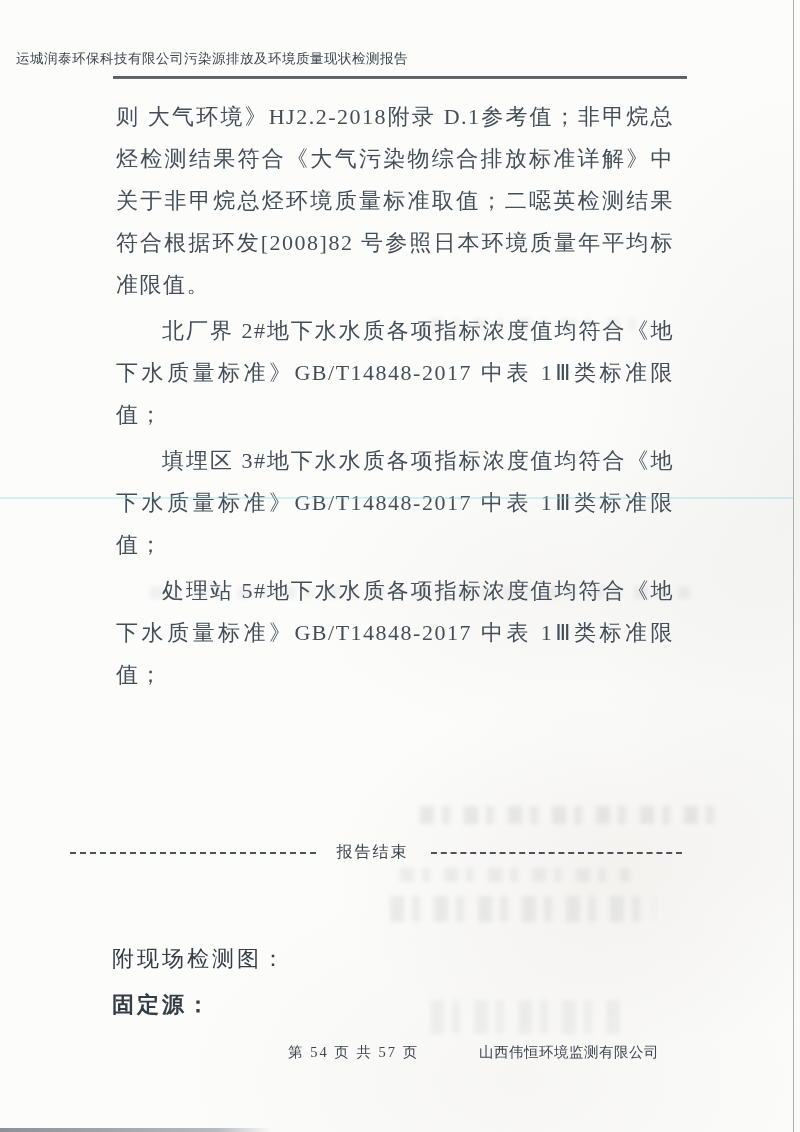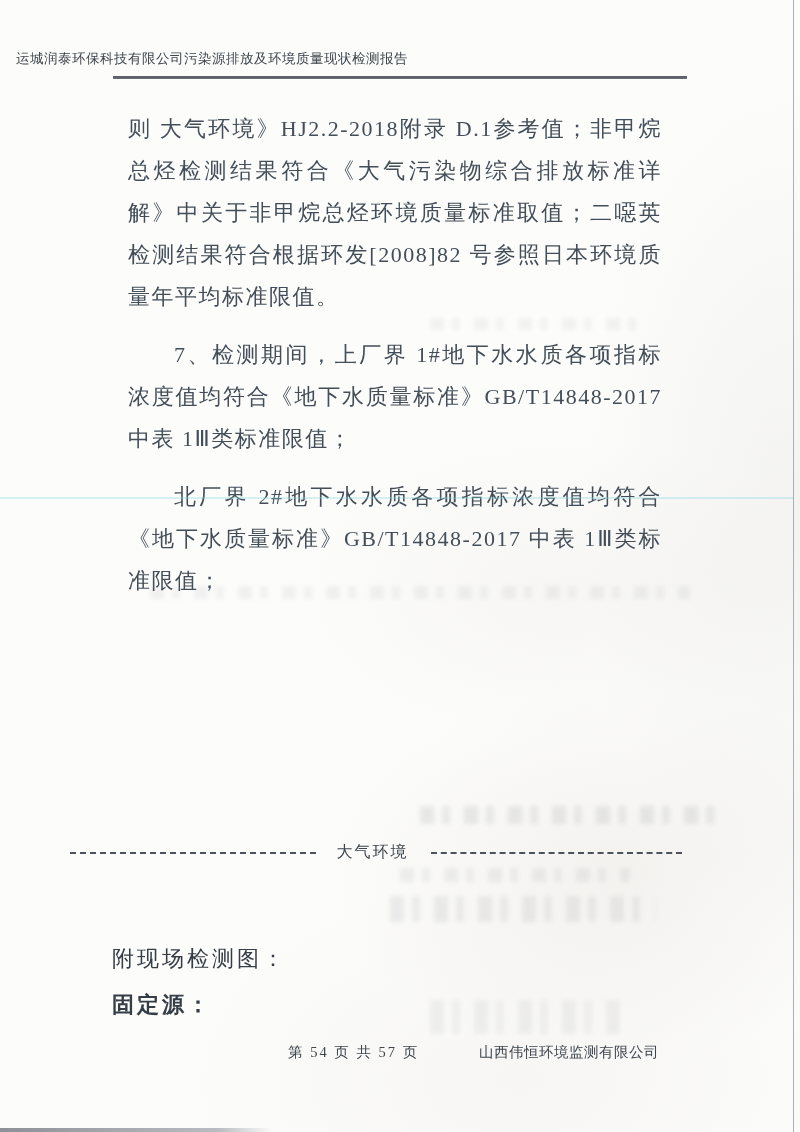--- a/index.html
+++ b/index.html
@@ -32,21 +32,21 @@
     background:#5d626a;
     border-bottom:1px solid rgba(120,126,134,0.45);
   }
   .body-text{
     position:absolute;top:92px;left:112px;width:566px;
     font-size:22px;line-height:42px;
     letter-spacing:1.5px;
     color:#434e59;
     text-align:justify;
   }
-  .body-text p{margin:16px;padding:0;}
+  .body-text p{margin:4px;padding:0;}
   .body-text p.indented{text-indent:46px;}
   .end-marker{
     position:absolute;top:842px;left:70px;width:612px;height:22px;
     display:flex;align-items:center;
   }
   .dash{height:0;border-top:2px dashed #4d535a;}
   .dash-left{width:247px;}
   .dash-right{width:253px;}
   .end-label{
     font-size:16px;color:#3e454d;letter-spacing:2px;
@@ -98,27 +98,28 @@
 </head>
 <body>
 
 <div class="page">
 
   <div class="header-title">运城润泰环保科技有限公司污染源排放及环境质量现状检测报告</div>
   <div class="header-rule"></div>
 
   <div class="body-text">
     <p>则 大气环境》HJ2.2-2018附录 D.1参考值；非甲烷总烃检测结果符合《大气污染物综合排放标准详解》中关于非甲烷总烃环境质量标准取值；二噁英检测结果符合根据环发[2008]82 号参照日本环境质量年平均标准限值。</p>
-    <p class="indented">7、检测期间，上厂界 1#地下水水质各项指标浓度值均符合《地下水质量标准》GB/T14848-2017 中表 1Ⅲ类标准限值；</p>
     <p class="indented">北厂界 2#地下水水质各项指标浓度值均符合《地下水质量标准》GB/T14848-2017 中表 1Ⅲ类标准限值；</p>
+    <p class="indented">填埋区 3#地下水水质各项指标浓度值均符合《地下水质量标准》GB/T14848-2017 中表 1Ⅲ类标准限值；</p>
+    <p class="indented">处理站 5#地下水水质各项指标浓度值均符合《地下水质量标准》GB/T14848-2017 中表 1Ⅲ类标准限值；</p>
   </div>
 
   <div class="end-marker">
     <div class="dash dash-left"></div>
-    <div class="end-label">大气环境</div>
+    <div class="end-label">报告结束</div>
     <div class="dash dash-right"></div>
   </div>
 
   <div class="attach-line attach-1">附现场检测图：</div>
   <div class="attach-line attach-2">固定源：</div>
 
   <div class="footer-pageinfo">第 54 页 共 57 页</div>
   <div class="footer-company">山西伟恒环境监测有限公司</div>
 
   <div class="cyan-line"></div>

